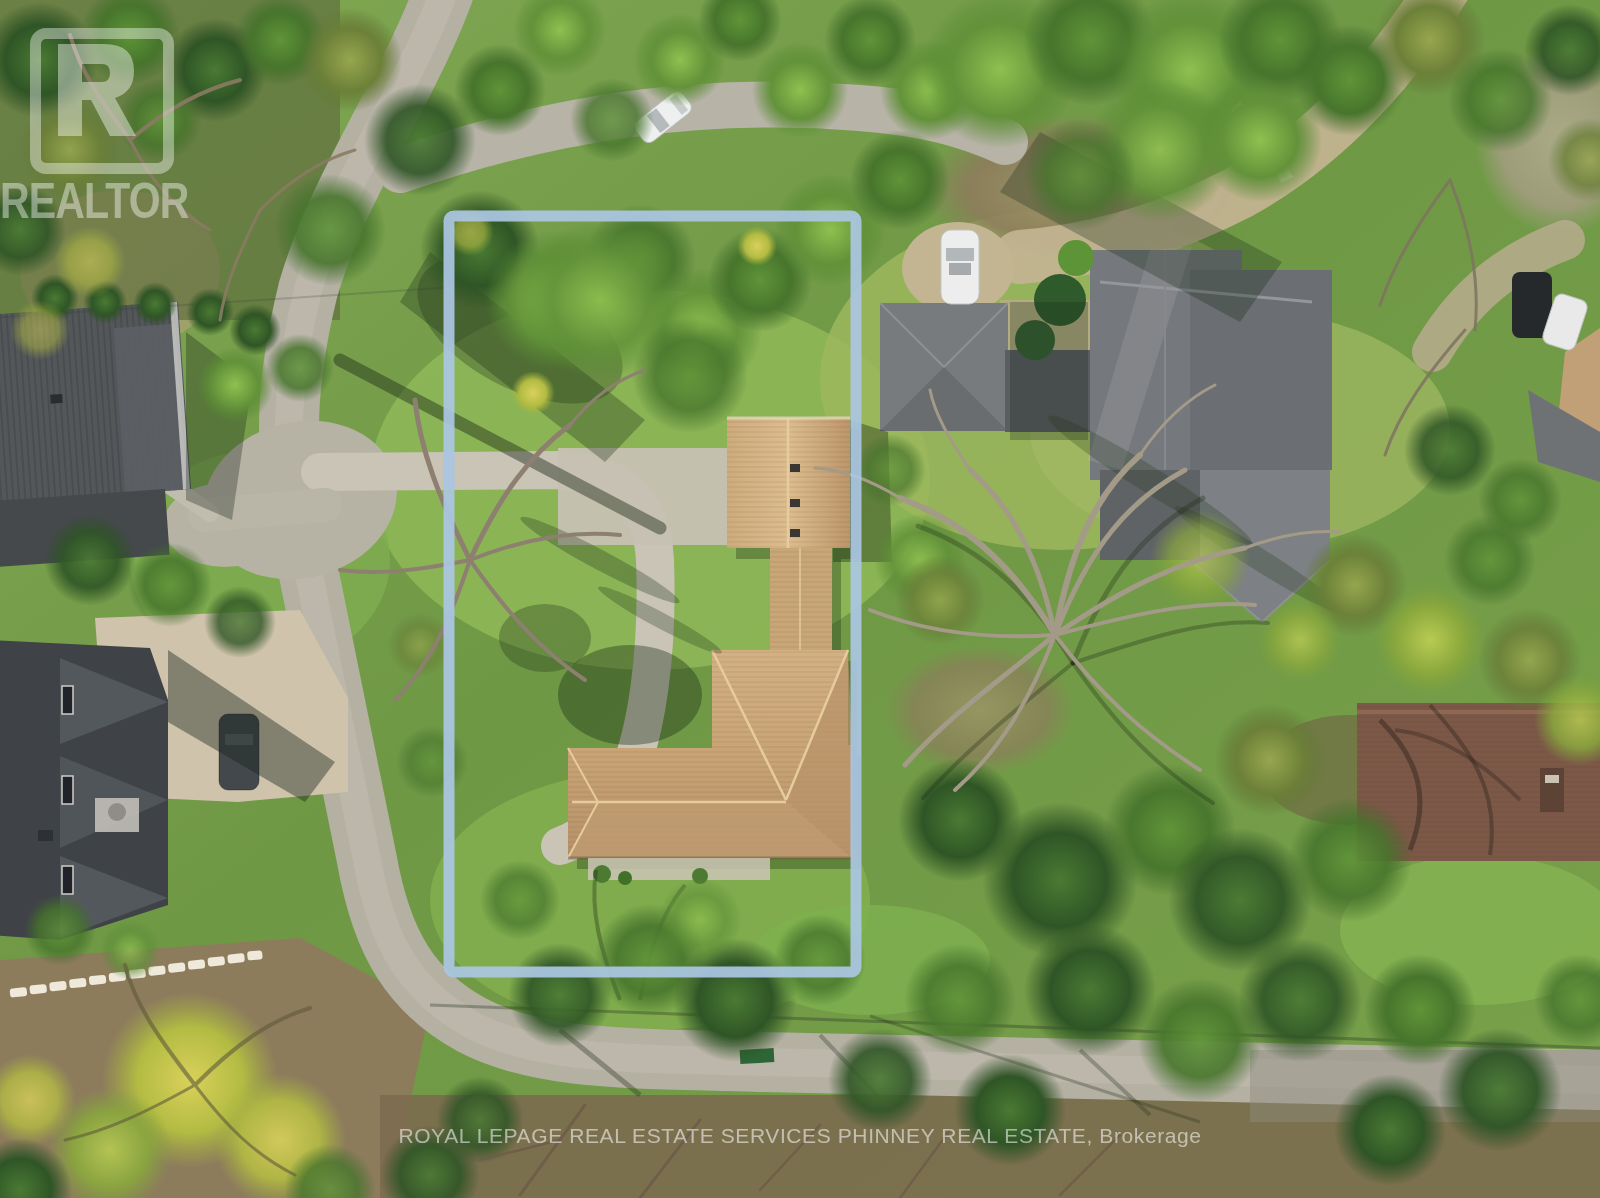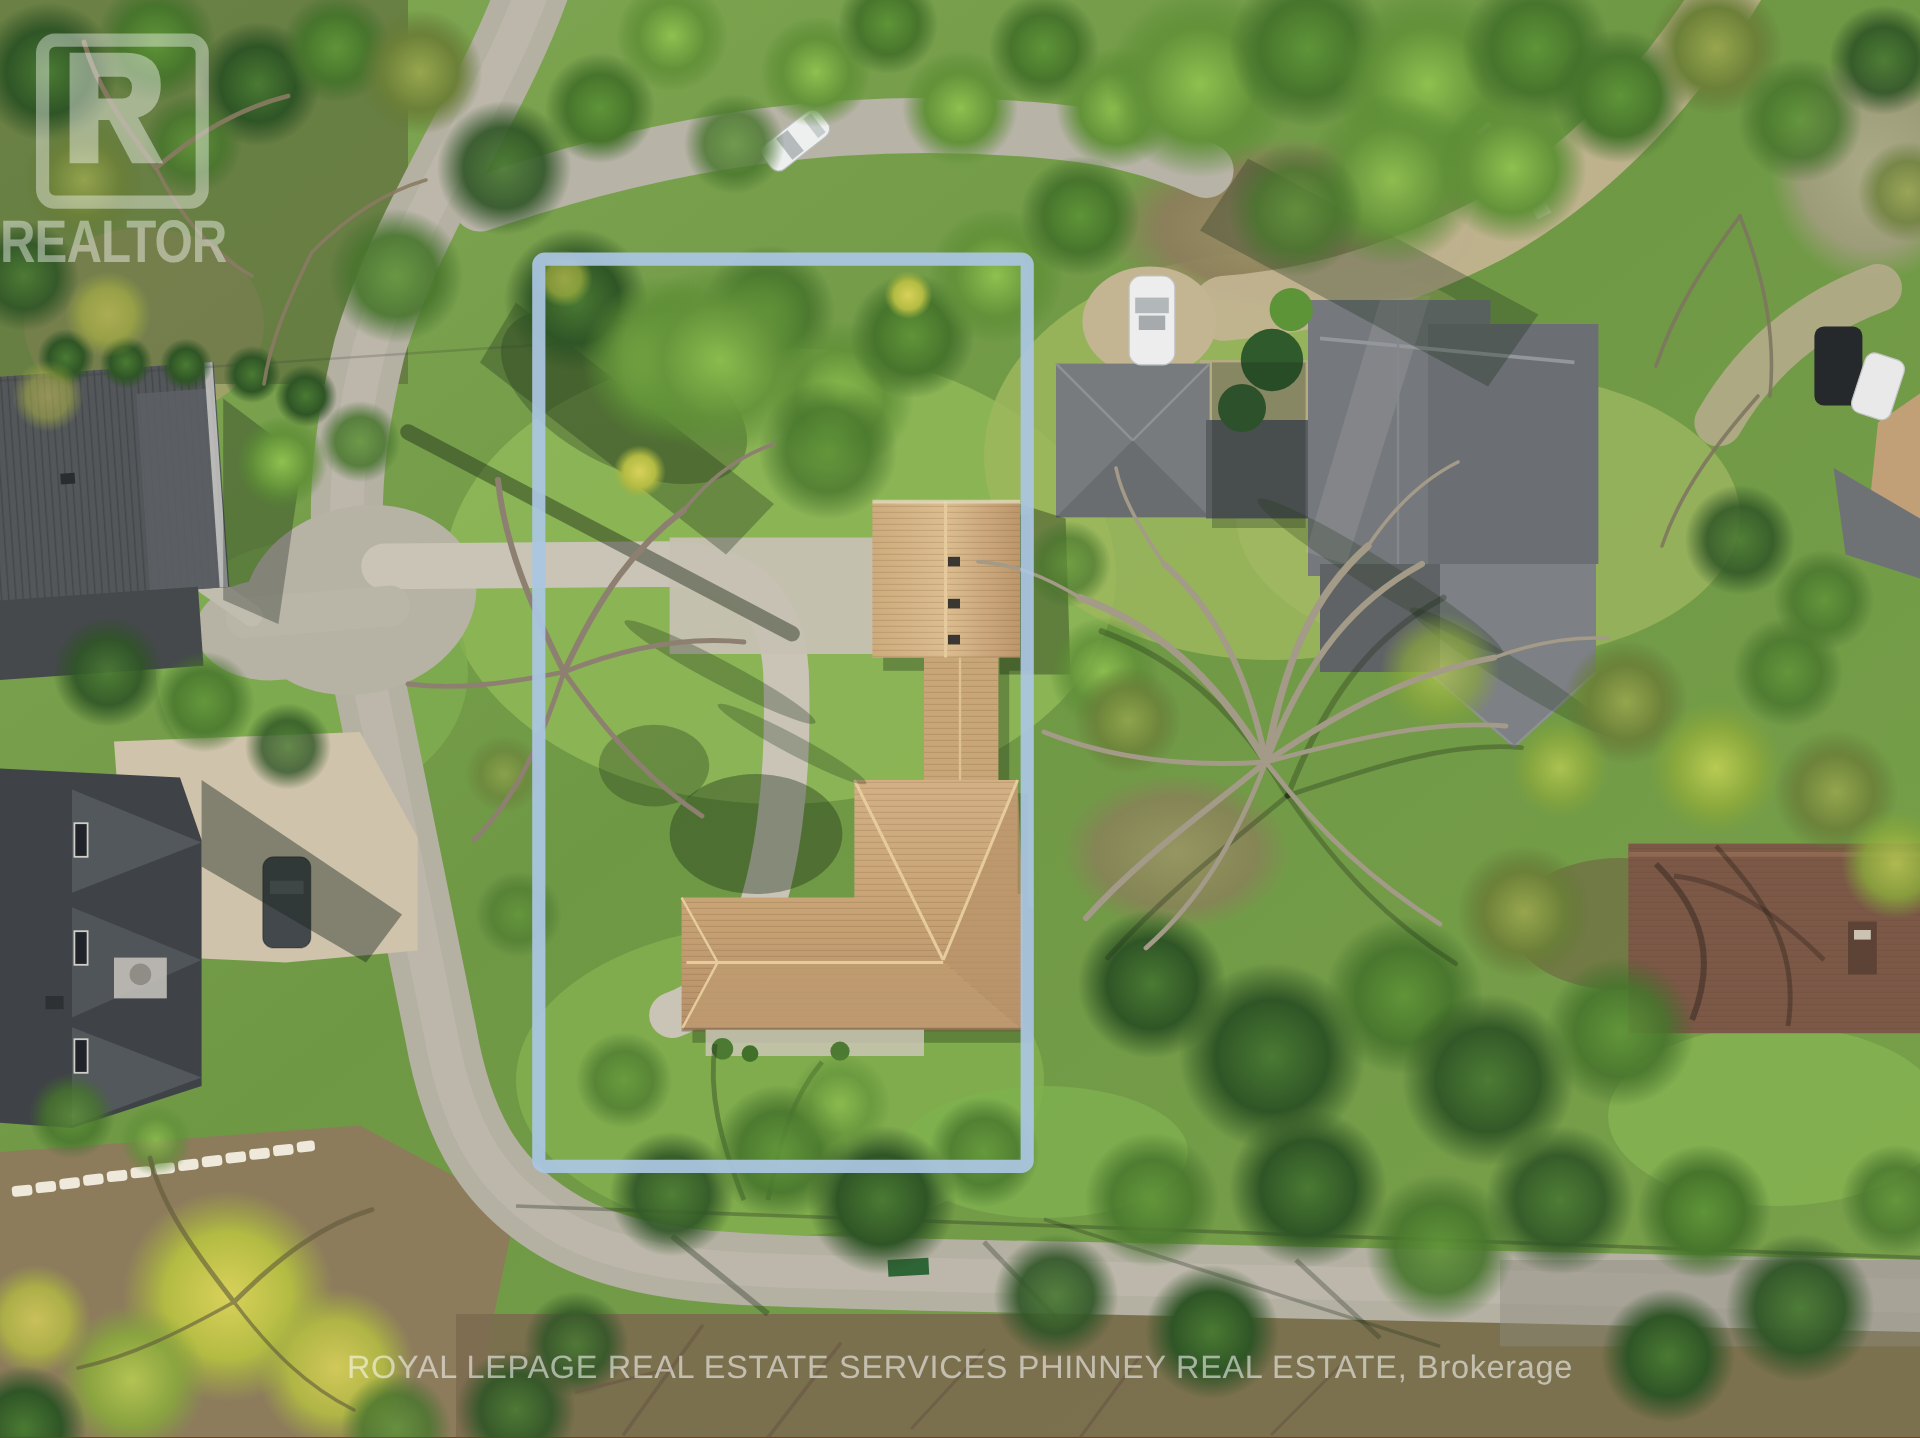--- a/index.html
+++ b/index.html
@@ -1,29 +1,29 @@
 <!DOCTYPE html>
 <html><head>
 <meta charset="utf-8">
 <style>
   html,body{margin:0;padding:0;background:#222;}
   #stage{position:relative;width:1600px;height:1198px;overflow:hidden;
-         font-family:"Liberation Sans",sans-serif;background:#c2410c;}
+         font-family:"Liberation Sans",sans-serif;background:#000000;}
   #scene{position:absolute;inset:0;}
   
   .wm-logo{position:absolute;left:22px;top:20px;width:210px;height:200px;
            color:rgba(255,255,255,0.42);pointer-events:none;}
   .wm-logo .box{position:absolute;left:8px;top:8px;width:122px;height:124px;
                 border:11px solid rgba(255,255,255,0.40);border-radius:16px;}
   .wm-logo svg{position:absolute;left:22px;top:20px;}
   .wm-word{position:absolute;left:-22px;top:152px;font-size:50px;font-weight:700;
            letter-spacing:-1px;transform:scaleX(0.82);transform-origin:left center;
            color:rgba(255,255,255,0.42);white-space:nowrap;}
   .wm-brokerage{position:absolute;left:50%;top:1124px;transform:translateX(-50%);
-           font-size:27px;font-weight:400;letter-spacing:0.6px;white-space:nowrap;
+           font-size:21px;font-weight:400;letter-spacing:0.6px;white-space:nowrap;
            color:rgba(255,255,255,0.55);pointer-events:none;}
 </style>
 </head>
 <body>
 
 <div id="stage">
 
 <svg id="scene" width="1600" height="1198" viewBox="0 0 1600 1198">
   <defs>
     <radialGradient id="gDark">

